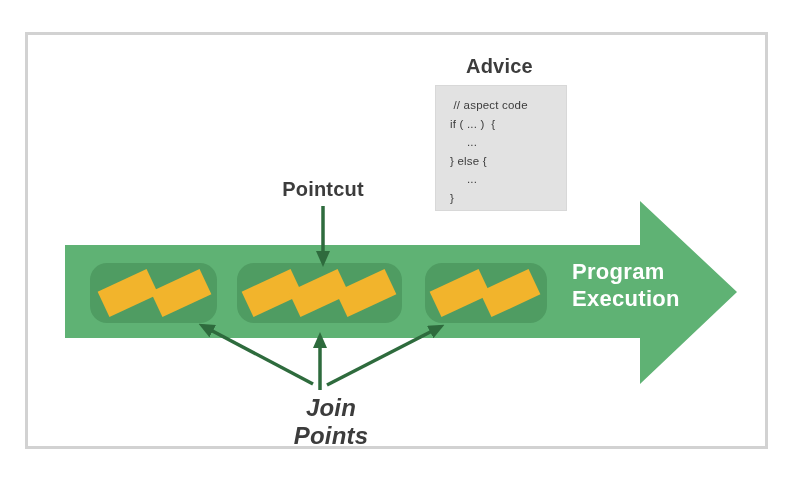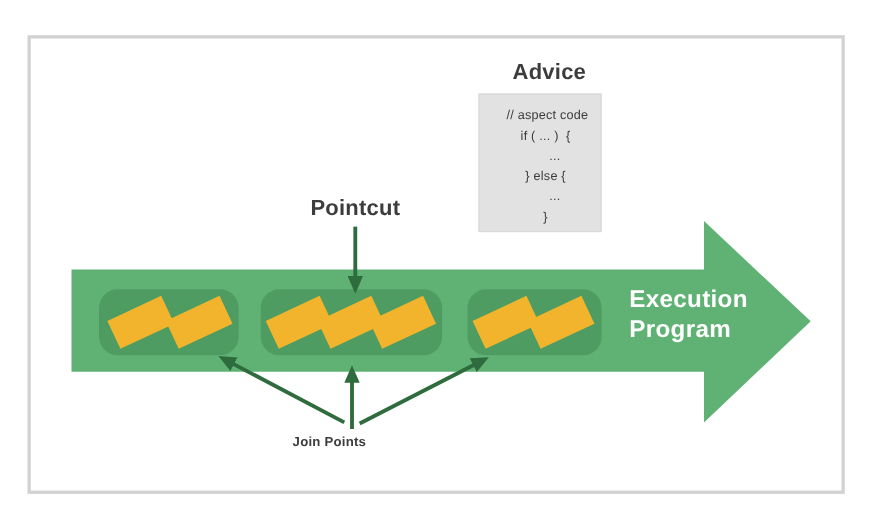--- a/index.html
+++ b/index.html
@@ -22,26 +22,26 @@
     border:3px solid var(--frame-border);background:var(--background);}
   .diagram-svg{position:absolute;left:0;top:0;width:800px;height:480px;}
   .exec-arrow{fill:var(--arrow-green);}
   .jp-group{fill:var(--group-green);}
   .jp-block{fill:var(--join-point-yellow);}
   .connector{stroke:var(--connector-green);stroke-width:3.5;fill:none;}
   .arrowhead{fill:var(--connector-green);}
   .label{position:absolute;color:var(--text-dark);font-weight:bold;letter-spacing:.2px;}
   .advice-title{left:434px;top:55px;font-size:20px;margin-left:32px;}
   .pointcut-label{left:258px;top:178px;width:130px;text-align:center;font-size:20px;}
-  .joinpoints-label{left:266px;top:394px;width:130px;text-align:left;font-size:12px;}
+  .joinpoints-label{left:266px;top:394px;width:130px;text-align:center;font-size:24px;font-style:italic;}
   .program-label{left:572px;top:258px;color:var(--program-text);font-weight:bold;
     font-size:22px;line-height:27px;letter-spacing:.3px;position:absolute;}
-  .code-box{position:absolute;left:435px;top:85px;width:112px;height:126px;
+  .code-box{position:absolute;left:435px;top:85px;width:132px;height:126px;
     background:var(--code-box-bg);border:1px solid var(--code-box-border);
-    padding:10px 4px 0 14px;text-align:center;}
+    padding:10px 4px 0 14px;}
   .code-line{white-space:pre;font-size:11.5px;line-height:18.5px;
     color:var(--text-dark);font-weight:500;letter-spacing:.2px;}
 </style>
 </head>
 <body>
 
 <div class="stage">
   <div class="frame"></div>
 
   <svg class="diagram-svg" viewBox="0 0 800 480">
@@ -87,16 +87,16 @@
     <div class="code-line">} else {</div>
     <div class="code-line">     ...</div>
     <div class="code-line">}</div>
   </div>
 
   <div class="label pointcut-label">Pointcut</div>
 
   <div class="label joinpoints-label">Join Points</div>
 
   <div class="program-label">
+    <div>Program</div>
     <div>Execution</div>
-    <div>Program</div>
   </div>
 </div>
 
 </body></html>

